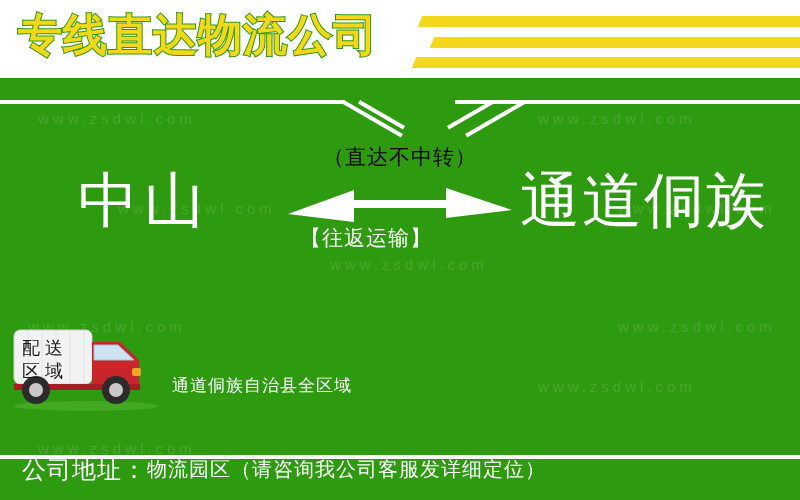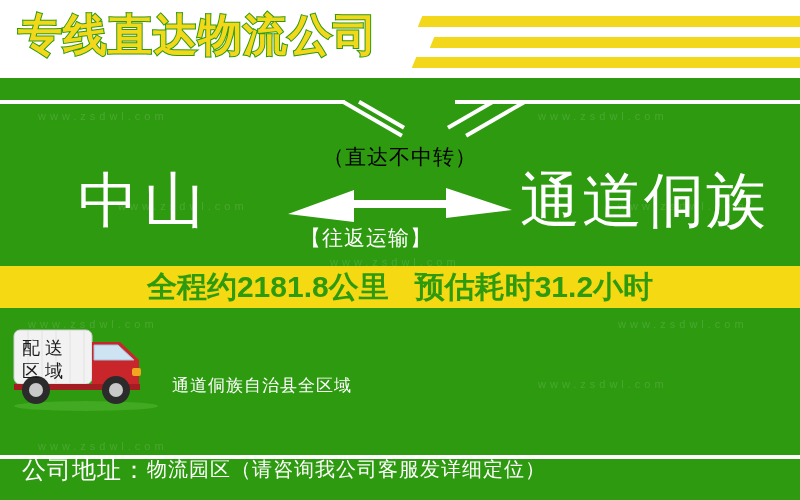--- a/index.html
+++ b/index.html
@@ -36,21 +36,21 @@
   
   #body-green{
     position:absolute;left:0;top:78px;width:800px;height:422px;background:#2E9A10;
     overflow:hidden;
   }
 
   
   .wm{
     position:absolute;
     color:rgba(255,255,255,0.13);
-    font-size:11px;letter-spacing:4px;white-space:nowrap;
+    font-size:15px;letter-spacing:4px;white-space:nowrap;
     font-family:"Liberation Sans",sans-serif;
     pointer-events:none;
   }
 
   
   #divider-left{position:absolute;left:0;top:22px;width:345px;height:4px;background:#ffffff;}
   #divider-right{position:absolute;left:455px;top:22px;width:345px;height:4px;background:#ffffff;}
   .chev{position:absolute;}
   .chev span{
     display:block;position:absolute;width:68px;height:4px;background:#ffffff;
@@ -156,23 +156,20 @@
     <div id="direct-note">（直达不中转）</div>
 
     <div id="arrow-wrap">
       <svg width="224" height="42" viewBox="0 0 224 42" xmlns="http://www.w3.org/2000/svg">
         <polygon fill="#ffffff" points="0,30 66,6 66,16 158,16 158,4 224,26 158,34 158,24 66,24 66,38"></polygon>
       </svg>
     </div>
 
     <div id="roundtrip-note">【往返运输】</div>
 
-    <div id="distance-band">
-      <div class="dtext"><span>全程约2181.8公里</span><span class="gap"></span><span>预估耗时31.2小时</span></div>
-    </div>
 
     <div id="truck-wrap">
       <svg width="155" height="90" viewBox="0 0 155 90" xmlns="http://www.w3.org/2000/svg">
 
         <ellipse cx="78" cy="82" rx="72" ry="5" fill="#49ad28" opacity="0.75"></ellipse>
 
         <rect x="6" y="6" width="78" height="54" rx="6" fill="#f2f2f2" stroke="#d0d0d0" stroke-width="1"></rect>
         <g stroke="#e2e2e2" stroke-width="1">
           <line x1="20" y1="7" x2="20" y2="59"></line>
           <line x1="34" y1="7" x2="34" y2="59"></line>

